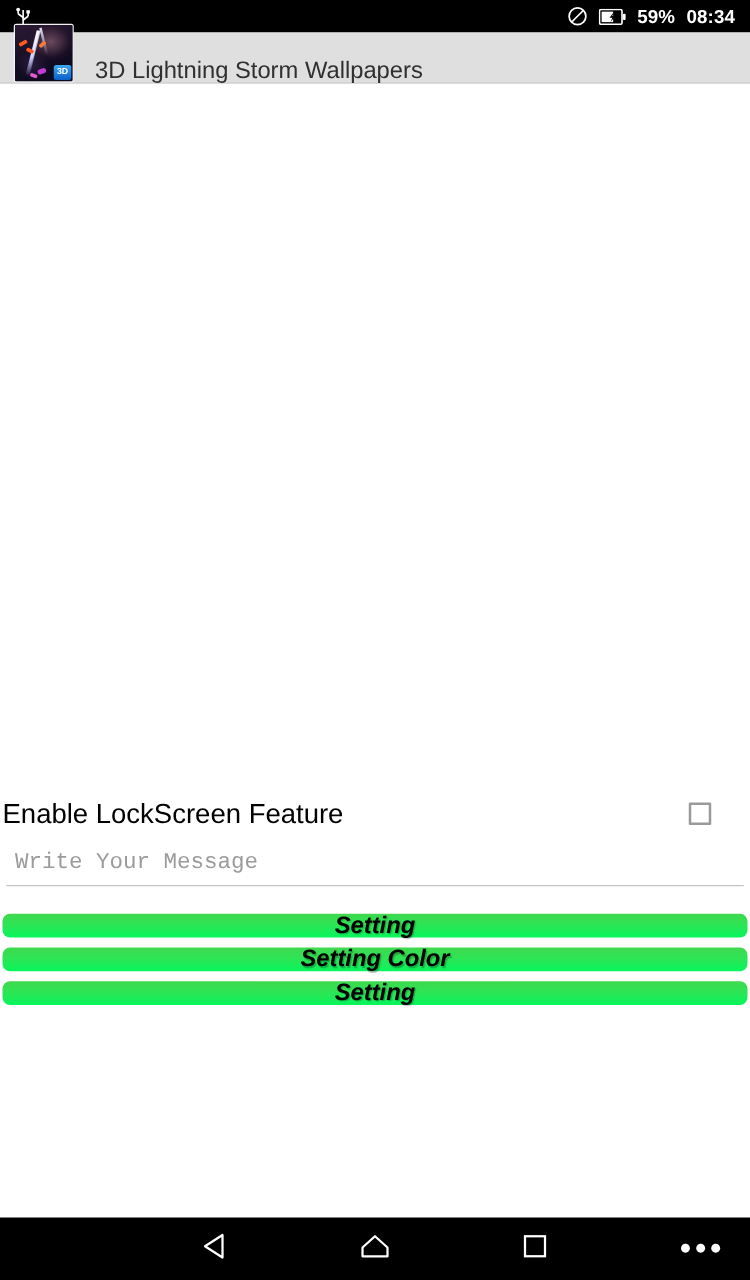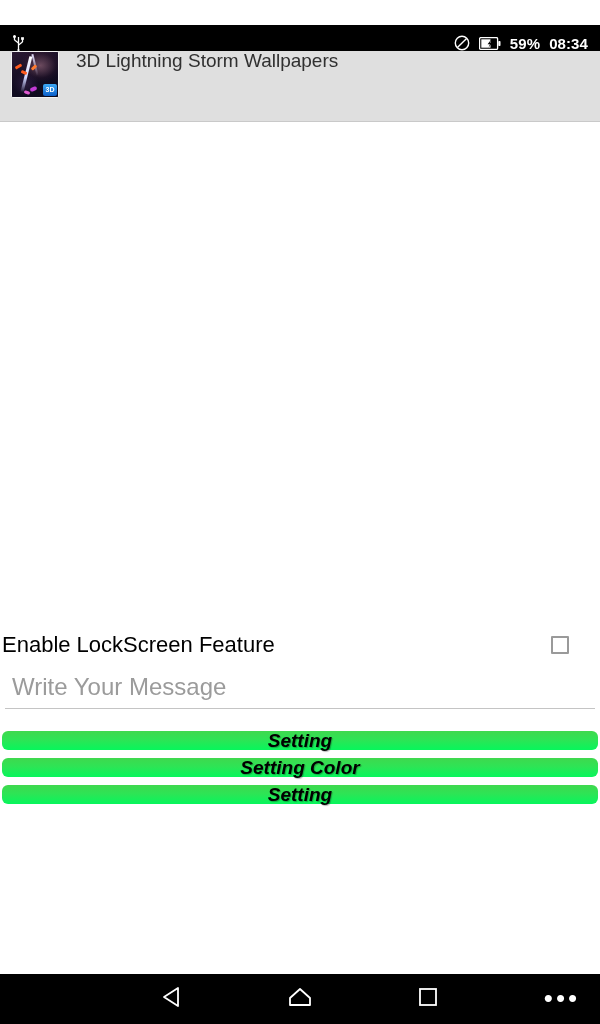--- a/index.html
+++ b/index.html
@@ -21,26 +21,25 @@
     background: #ffffff;
     display: flex;
     flex-direction: column;
   }
 
   
   .status-bar {
     height: 26px;
     background: #000000;
     display: flex;
-    align-items: flex-end;
+    align-items: center;
     justify-content: space-between;
     padding: 0 12px;
     box-sizing: border-box;
     flex: 0 0 auto;
-    margin-top: 25px;
   }
   .status-left {
     display: flex;
     align-items: center;
     gap: 8px;
   }
   .status-right {
     display: flex;
     align-items: center;
     gap: 9px;
@@ -51,25 +50,25 @@
   .status-text {
     color: #ffffff;
     font-size: 15px;
     font-weight: bold;
     letter-spacing: 0.1px;
     line-height: 1;
   }
 
   
   .app-bar {
-    height: 71px;
+    height: 41px;
     background: #dfdfdf;
     border-bottom: 1px solid #c9c9c9;
     display: flex;
-    align-items: flex-start;
+    align-items: flex-end;
     padding-left: 11px;
     box-sizing: border-box;
     flex: 0 0 auto;
   }
   .app-thumb {
     width: 48px;
     height: 47px;
     border-radius: 2px;
     border: 1px solid #f2f2f2;
     box-sizing: border-box;
@@ -184,22 +183,22 @@
     margin: 11px 5px 0 5px;
     border-bottom: 1px solid #c4c4c4;
     padding: 0 0 7px 7px;
     box-sizing: border-box;
   }
   .msg-input {
     border: none;
     outline: none;
     background: transparent;
     width: 100%;
-    font-family: Liberation Sans, sans-serif;
-    font-size: 24px;
+    font-family: Liberation Mono, monospace;
+    font-size: 18px;
     color: #404040;
     padding: 0;
     line-height: 22px;
   }
   .msg-input::placeholder { color: #9b9b9b; opacity: 1; }
 
   .btn-row {
     display: flex;
     margin-top: 22px;
     padding: 0 2px;

